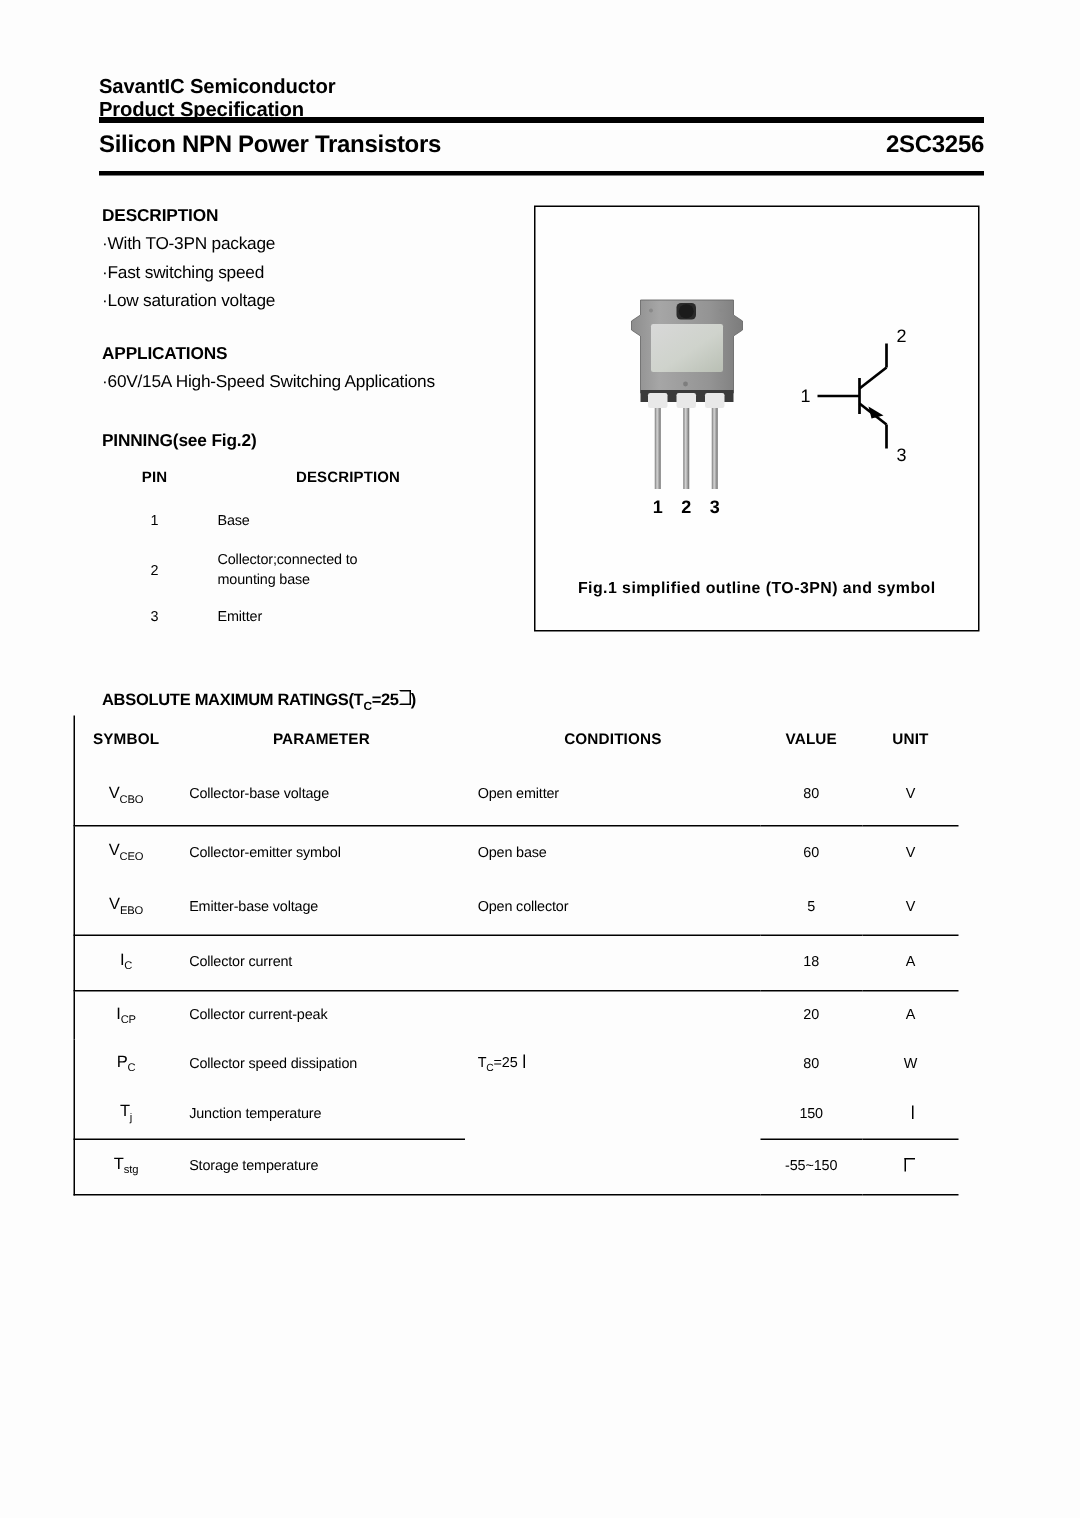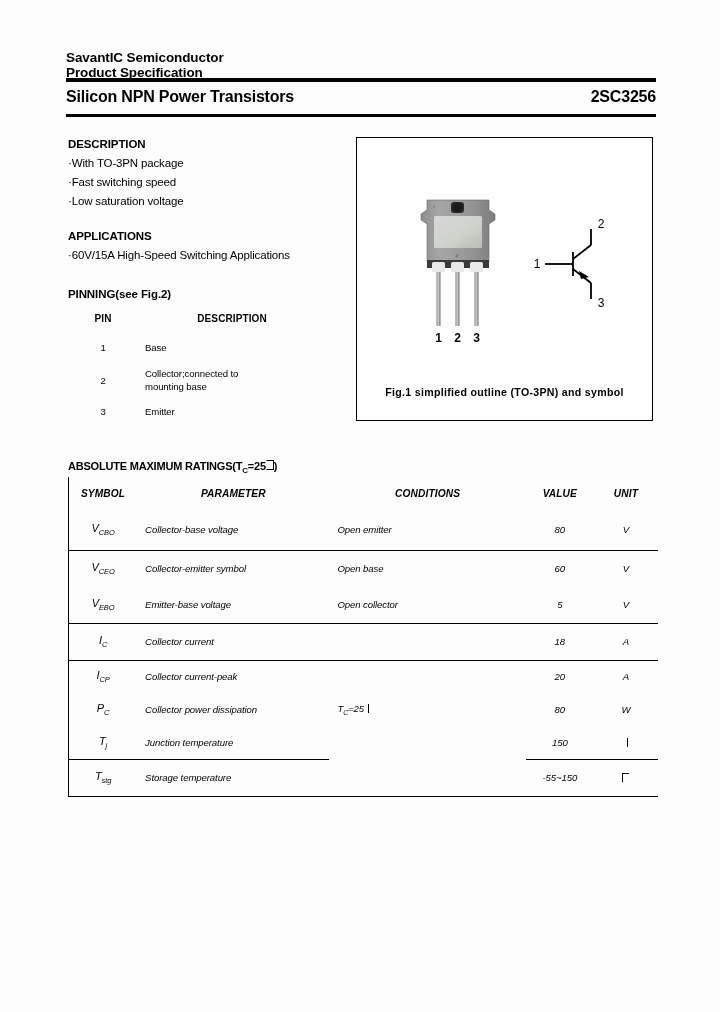--- a/index.html
+++ b/index.html
@@ -218,26 +218,25 @@
     display: inline-block;
     border-top: 1.2px solid #000;
     border-left: 1.2px solid #000;
     width: 6px;
     height: 8px;
     vertical-align: -1px;
   }
 
   table.ratings {
     position: absolute;
-    left: 68px;
+    left: 49px;
     top: 477px;
     width: 590px;
     border-collapse: collapse;
     table-layout: fixed;
-    font-style: italic;
   }
   table.ratings td, table.ratings th {
     padding: 0;
     border: 0;
   }
   .rt-hdr td {
     border-top: 1.5px solid #000;
     border-bottom: 1.5px solid #000;
     border-right: 1.5px solid #000;
     height: 33px;
@@ -467,21 +466,21 @@
         <span>T</span><sub>C</sub><span>=25</span><span class="tofu-thin"></span>
       </td>
       <td class="c-val">20</td>
       <td class="c-unit">A</td>
     </tr>
 
     <tr class="rt-body" style="height:33px;">
       <td class="c-sym">
         <span class="sym"><span>P</span><sub>C</sub></span>
       </td>
-      <td class="c-par">Collector power dissipation</td>
+      <td class="c-par">Collector speed dissipation</td>
       <td class="c-val">80</td>
       <td class="c-unit">W</td>
     </tr>
 
     <tr class="rt-body grp-end" style="height:33px;">
       <td class="c-sym">
         <span class="sym"><span>T</span><sub>j</sub></span>
       </td>
       <td class="c-par">Junction temperature</td>
       <td class="c-val">150</td>

